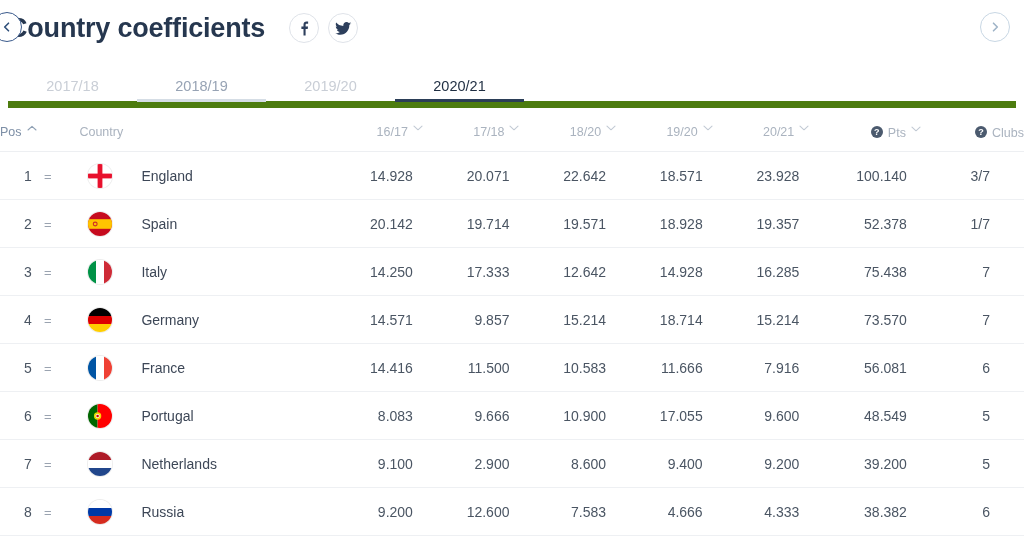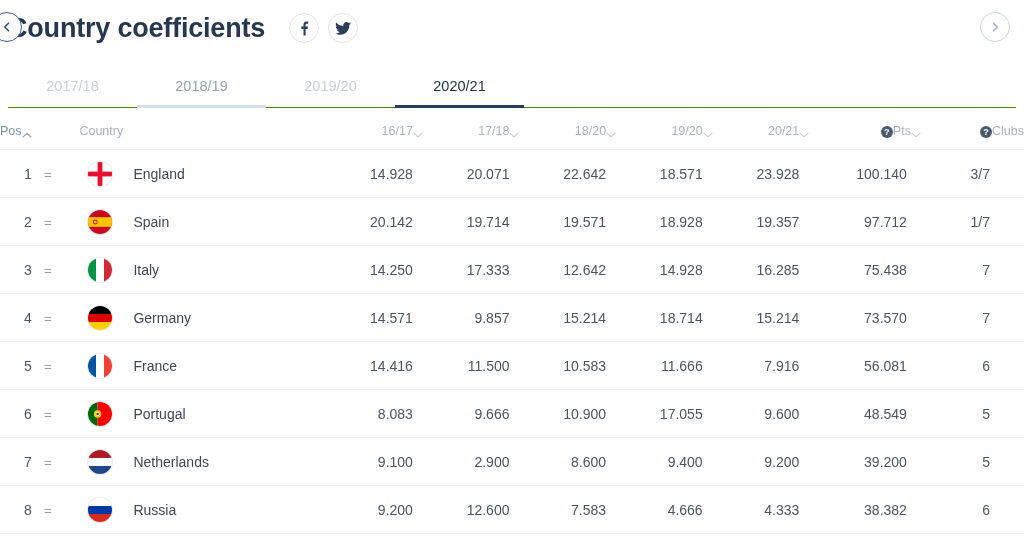--- a/index.html
+++ b/index.html
@@ -85,21 +85,21 @@
   .nav-next {
     right: 14px;
     top: 12px;
   }
 
   
   .tabs {
     position: relative;
     display: flex;
     margin: 10px 8px 0 8px;
-    border-bottom: 1px solid #4d7c0f;
+    border-bottom: 7px solid #4d7c0f;
     height: 42px;
   }
 
   .tab {
     flex: 0 0 129px;
     text-align: center;
     font-size: 14.5px;
     color: #c9ced6;
     line-height: 40px;
     position: relative;
@@ -139,21 +139,22 @@
     font-weight: 400;
     color: #aab3bf;
     padding: 8px 0 11px 0;
     border-bottom: 1px solid #edeff2;
     white-space: nowrap;
     vertical-align: middle;
   }
 
   .th-inner {
     display: inline-flex;
-    align-items: flex-end;
+    align-items: flex-start;
+    gap: 5px;
     cursor: pointer;
   }
 
   th.col-pos   { width: 74px;  text-align: left; padding-left: 22px; }
   th.col-flagc { width: 230px; text-align: left; padding-left: 8px; margin-left: 24px; }
   th.col-num   { width: 90px;  text-align: right; padding-right: 10px; }
   th.col-pts   { width: 104px; text-align: right; padding-right: 14px; }
   th.col-clubs { width: 96px;  text-align: right; padding-right: 34px; }
 
   th.col-pos .th-inner { color: #7d8fa6; }
@@ -176,21 +177,21 @@
   .pos-eq {
     display: inline-block;
     margin-left: 10px;
     color: #9aa3b0;
     font-size: 13px;
   }
 
   .country-cell {
     display: flex;
     align-items: center;
-    gap: 20px;
+    gap: 28px;
   }
 
   .country-name { font-size: 14px; color: #3d4757; }
 
   
   .flag {
     width: 26px;
     height: 26px;
     border-radius: 50%;
     overflow: hidden;
@@ -389,21 +390,21 @@
                 </svg>
             </span>
             <span class="country-name">Spain</span>
           </div>
         </td>
         <td class="c-num">20.142</td>
         <td class="c-num">19.714</td>
         <td class="c-num">19.571</td>
         <td class="c-num">18.928</td>
         <td class="c-num">19.357</td>
-        <td class="c-pts">97.712</td>
+        <td class="c-pts">52.378</td>
         <td class="c-clubs">1/7</td>
       </tr>
 
       <tr>
         <td class="c-pos">
           <span class="pos-num">3</span><span class="pos-eq">=</span>
         </td>
         <td class="c-flagc">
           <div class="country-cell">
             <span class="flag">

